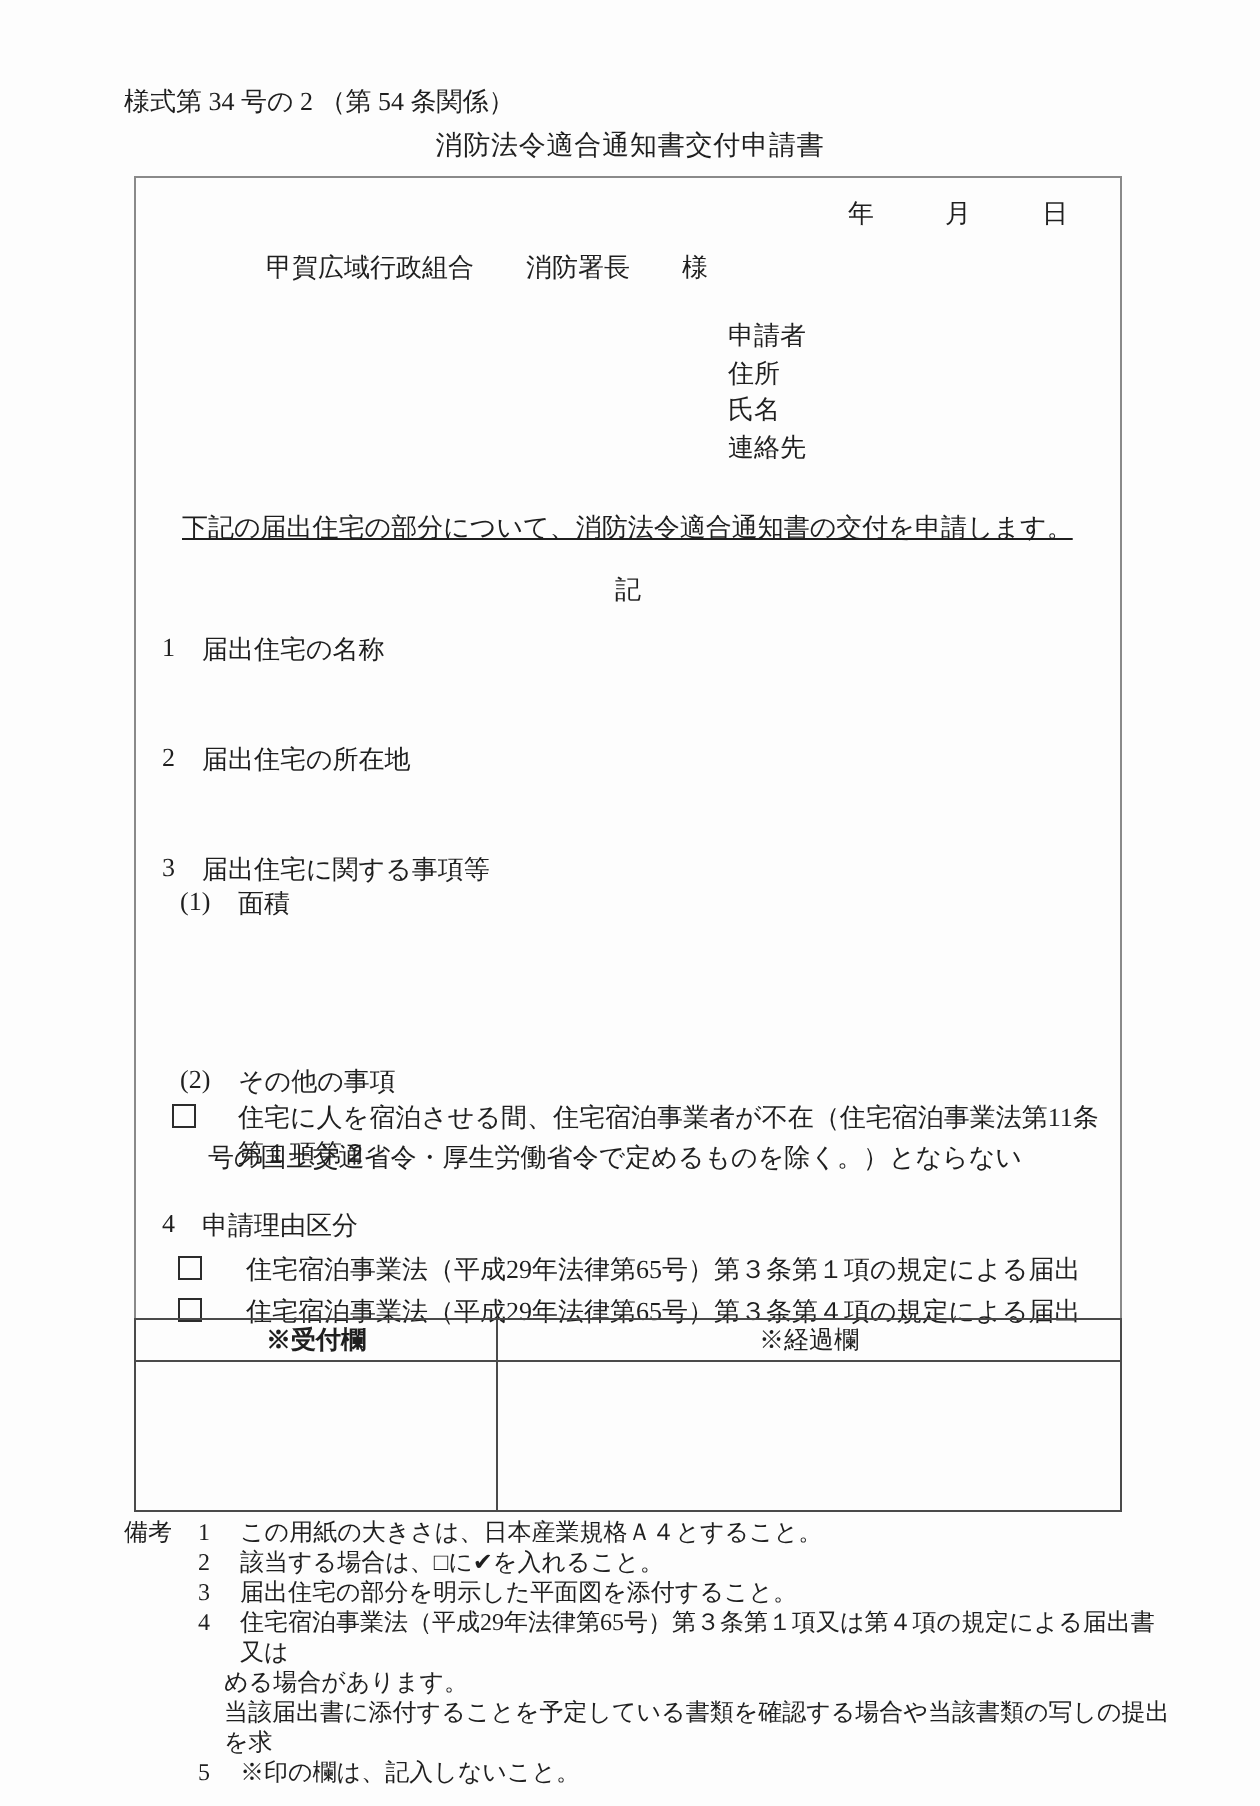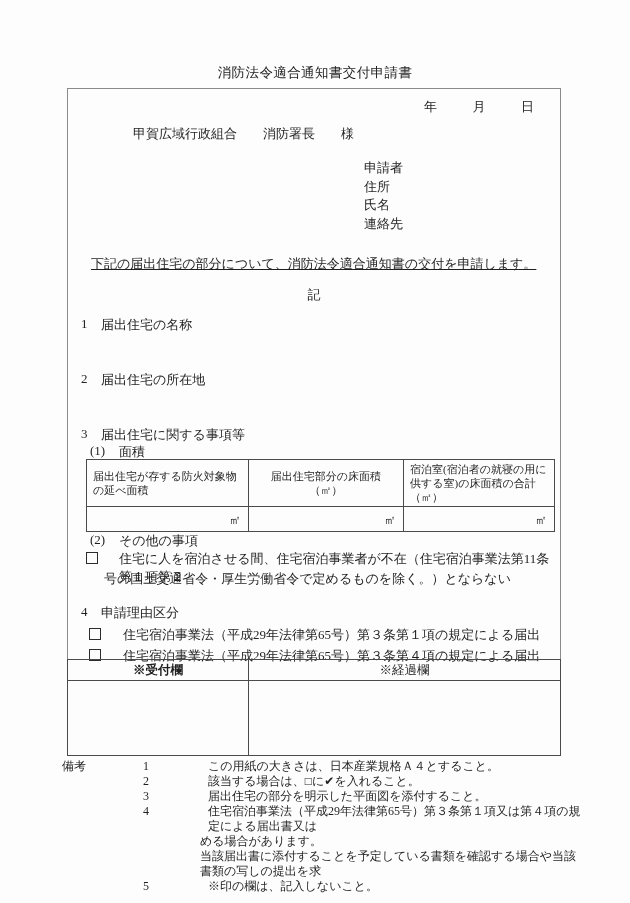--- a/index.html
+++ b/index.html
@@ -46,31 +46,32 @@
   .cb-opt1-box { left:21px; top:539px; }
   .cb-opt2-box { left:21px; top:560px; }
   .cb-opt1-text { left:55px; top:537px; font-size:13px; }
   .cb-opt2-text { left:55px; top:558px; font-size:13px;text-align:center; }
 
   .stamp-table { position:absolute; left:-1px; right:-1px; top:570px; bottom:-1px; border:1px solid #4a4a4a; display:grid; grid-template-columns:181px 1fr; grid-template-rows:21px 1fr; }
   .stamp-table .hcell { border-bottom:1px solid #4a4a4a; font-size:12.5px; text-align:center; line-height:20px; }
   .stamp-table .vline { border-right:1px solid #4a4a4a;font-weight:bold; }
 
   .notes { left:62px; top:759px; width:525px; font-size:12px; line-height:15px; }
-  .note-row { display:flex;gap:44px; }
+  .note-row { display:flex; }
   .note-row .nlabel { flex:0 0 37px; }
   .note-row .nno { flex:0 0 21px; }
   .note-row .ntext { flex:1; }
   .outdent { margin-left:-8px; }
 </style>
 </head>
 <body>
 
 <div class="page">
 
+  <div class="abs form-number">様式第 34 号の 2 （第 54 条関係）</div>
   <div class="abs doc-title">消防法令適合通知書交付申請書</div>
 
   <div class="abs main-box">
 
     <div class="abs date-line">
       <span>年</span>
       <span>月</span>
       <span>日</span>
     </div>
 
@@ -99,34 +100,20 @@
     <div class="abs num-item item-3">
       <span class="no">3</span>
       <span>届出住宅に関する事項等</span>
     </div>
 
     <div class="abs sub-label sub-1">
       <span class="no">(1)</span>
       <span>面積</span>
     </div>
 
-    <table class="area">
-      <tbody>
-          <tr>
-        <th class="col-a">届出住宅が存する防火対象物の延べ面積</th>
-        <th class="col-b center">届出住宅部分の床面積（㎡）</th>
-        <th class="col-c">宿泊室(宿泊者の就寝の用に供する室)の床面積の合計（㎡）</th>
-      </tr>
-      <tr>
-        <td>㎡</td>
-        <td>㎡</td>
-        <td>㎡</td>
-      </tr>
-    </tbody>
-      </table>
 
     <div class="abs sub-label sub-2">
       <span class="no">(2)</span>
       <span>その他の事項</span>
     </div>
 
     <span class="abs checkbox cb-sub2"></span>
     <div class="abs cb-row1-text">住宅に人を宿泊させる間、住宅宿泊事業者が不在（住宅宿泊事業法第11条第１項第２</div>
     <div class="abs cb-row2-text">号の国土交通省令・厚生労働省令で定めるものを除く。）とならない</div>
 

